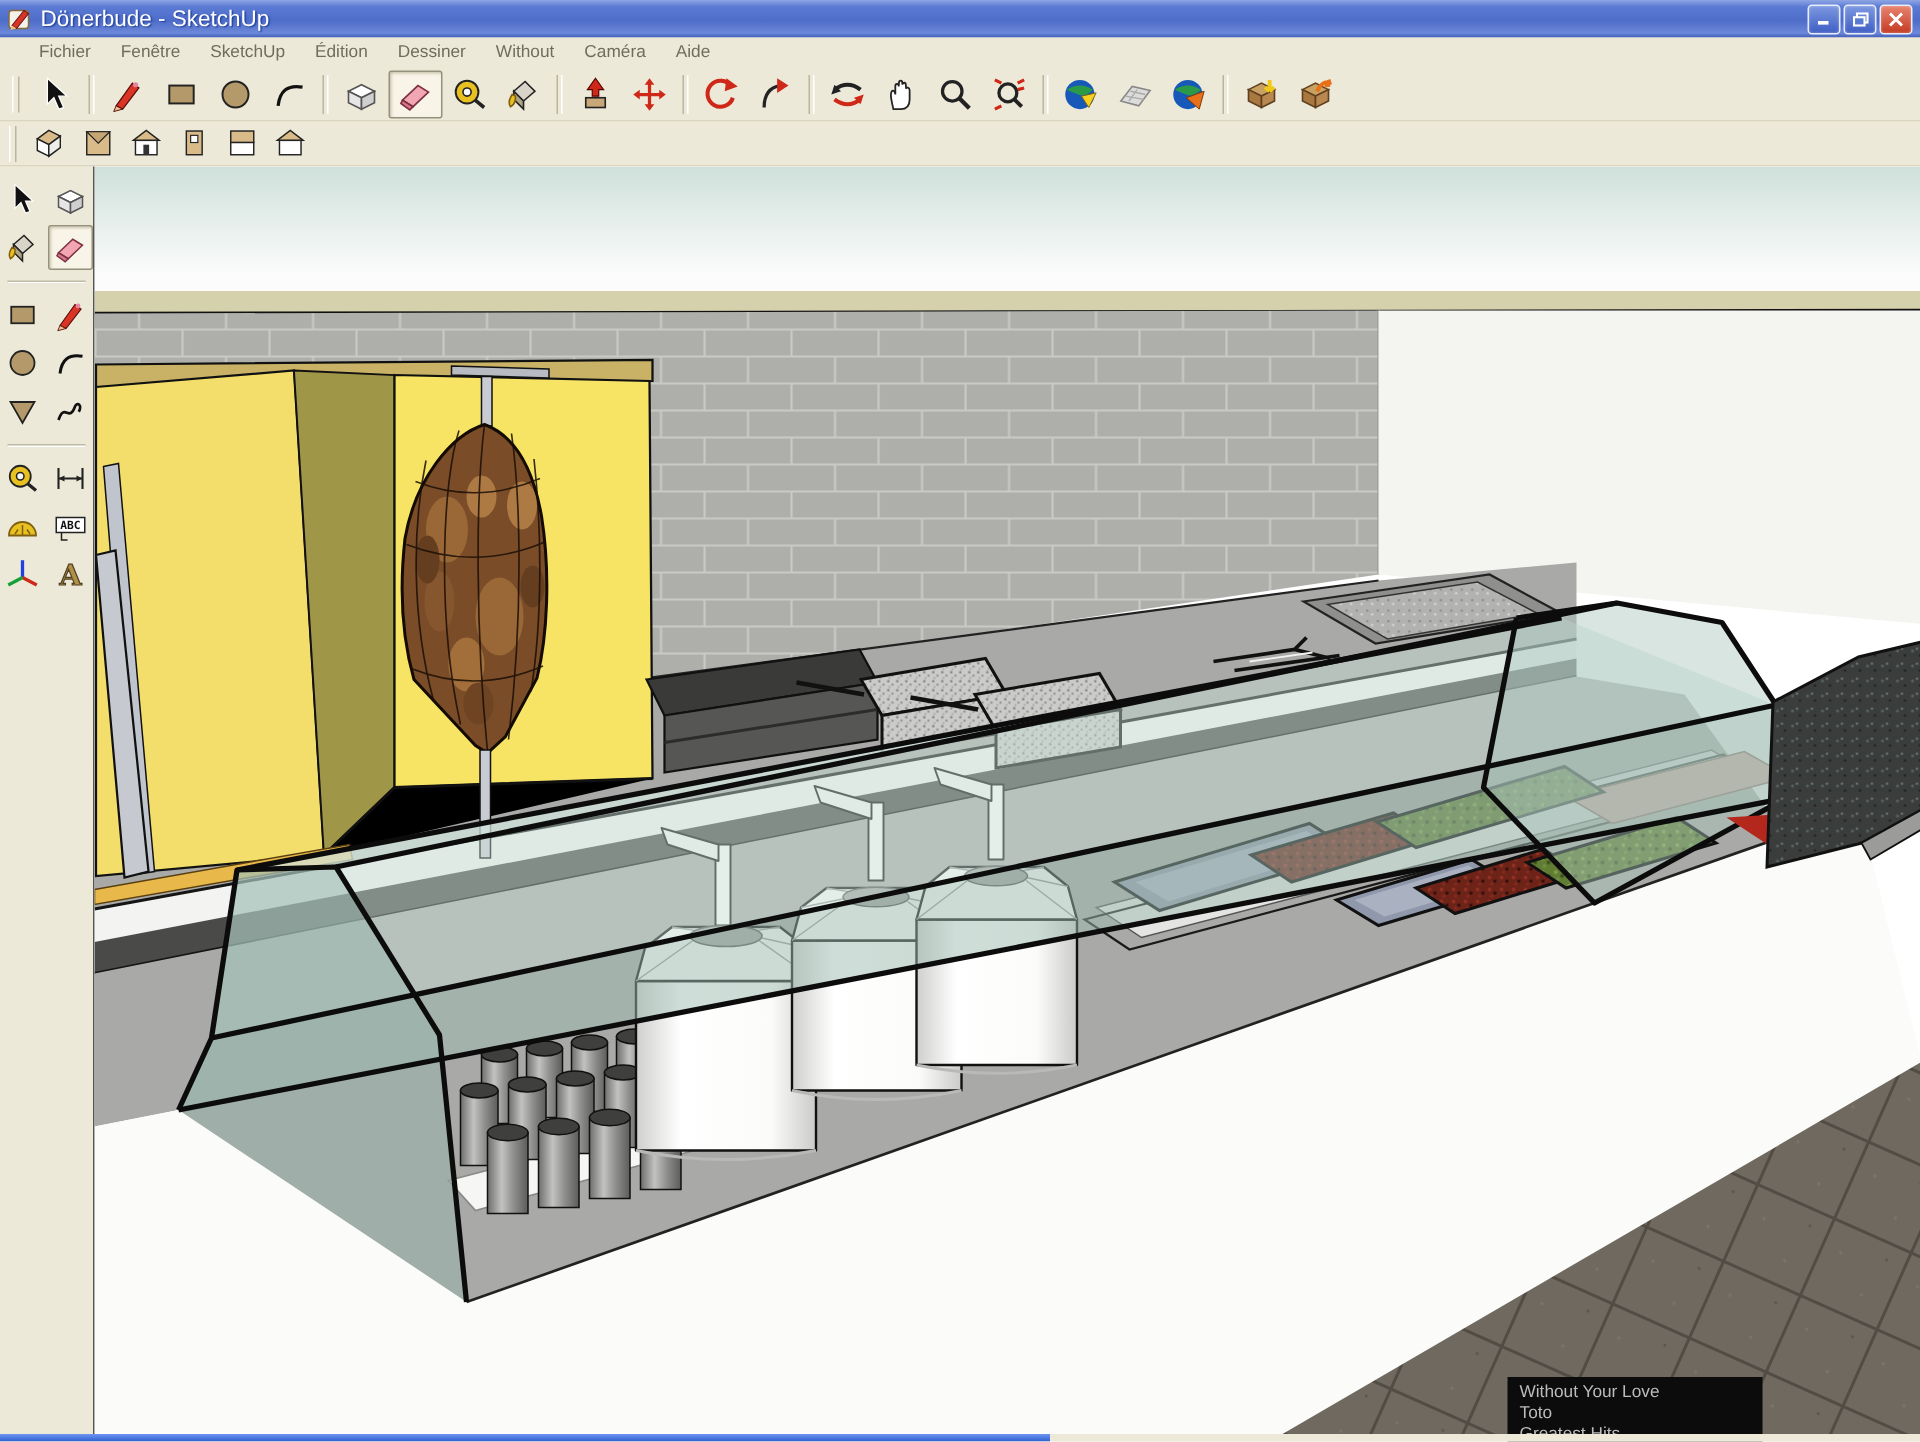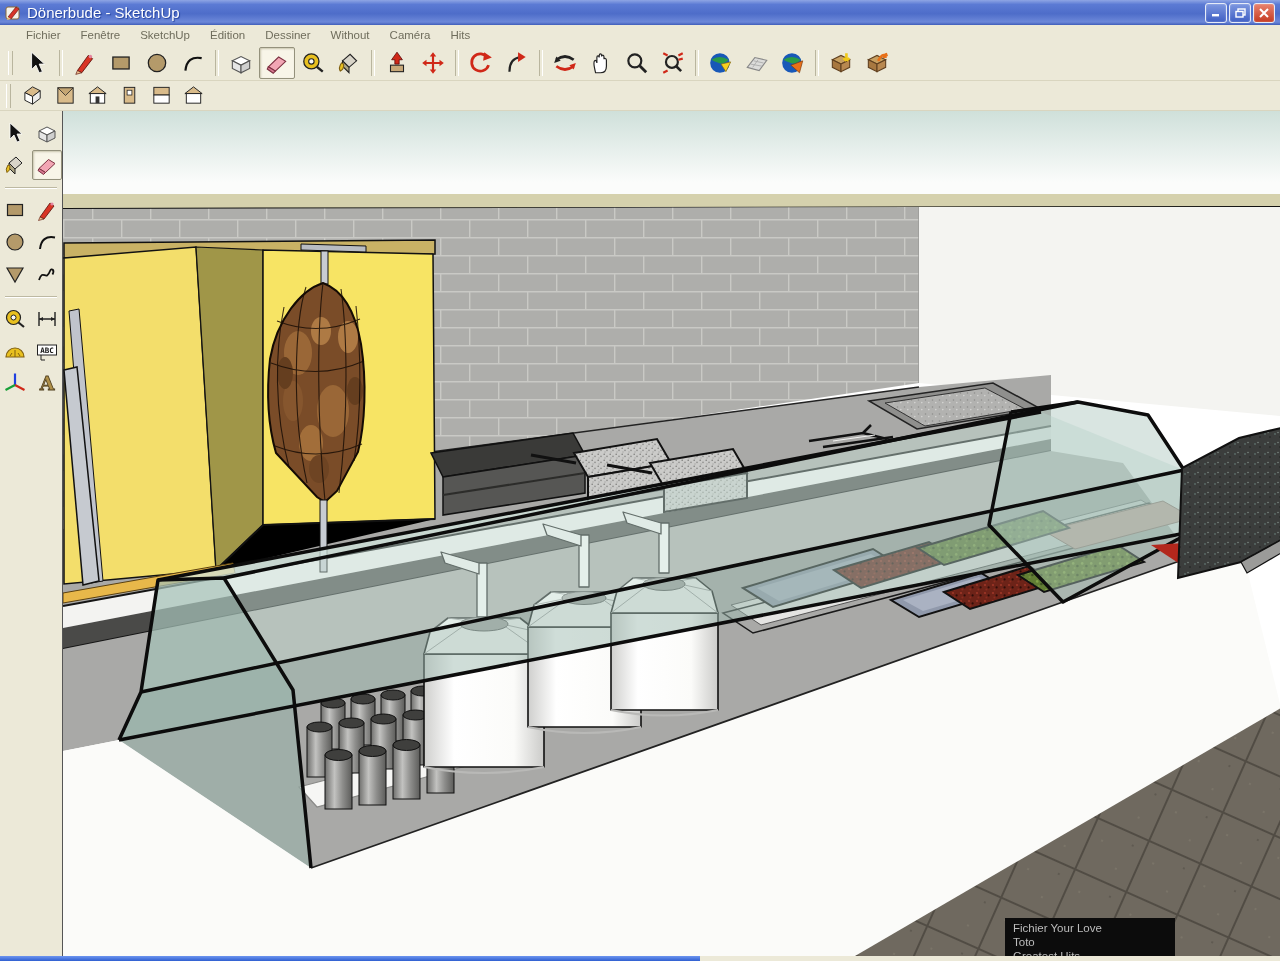--- a/index.html
+++ b/index.html
@@ -91,21 +91,21 @@
 </div>
 
 <div class="menubar">
     <div class="menu-item">Fichier</div>
     <div class="menu-item">Fenêtre</div>
     <div class="menu-item">SketchUp</div>
     <div class="menu-item">Édition</div>
     <div class="menu-item">Dessiner</div>
     <div class="menu-item">Without</div>
     <div class="menu-item">Caméra</div>
-    <div class="menu-item">Hits</div>
+    <div class="menu-item">Aide</div>
   </div>
 
 <div class="toolbar main">
   <span class="tb-grip"></span>
   <span class="tb-items" style="display:flex;align-items:center">
       <span class="tbtn">
         <span class="ic">
           <svg viewBox="0 0 24 24" width="26" height="26">
             <polygon points="7,2 7,18 11,14 14,21 17,20 14,13 19,13" fill="#111" stroke="#fff" stroke-width="0.8"></polygon>
           </svg>
@@ -761,20 +761,20 @@
     <polygon points="1088,434 1170,429 1123,457" fill="#b3271c"></polygon>
     <polygon points="1115,467 1119,357 1176,327 1218,317 1218,429 1178,451" fill="url(#slabtex)" stroke="#111" stroke-width="2"></polygon>
     <polygon points="1178,451 1218,429 1218,442 1184,462" fill="#9b9b99" stroke="#111" stroke-width="1.2"></polygon>
   </g>
 
   <polygon points="792,845 1218,597 1218,845" fill="url(#tiles)"></polygon>
 </svg>
 </div>
 
 <div class="media-overlay">
-  <div>Fichier Your Love</div>
+  <div>Without Your Love</div>
   <div>Toto</div>
   <div>Greatest Hits</div>
 </div>
 
 <div class="bottombar">
   <div class="blue"></div>
 </div>
 
 </body></html>

